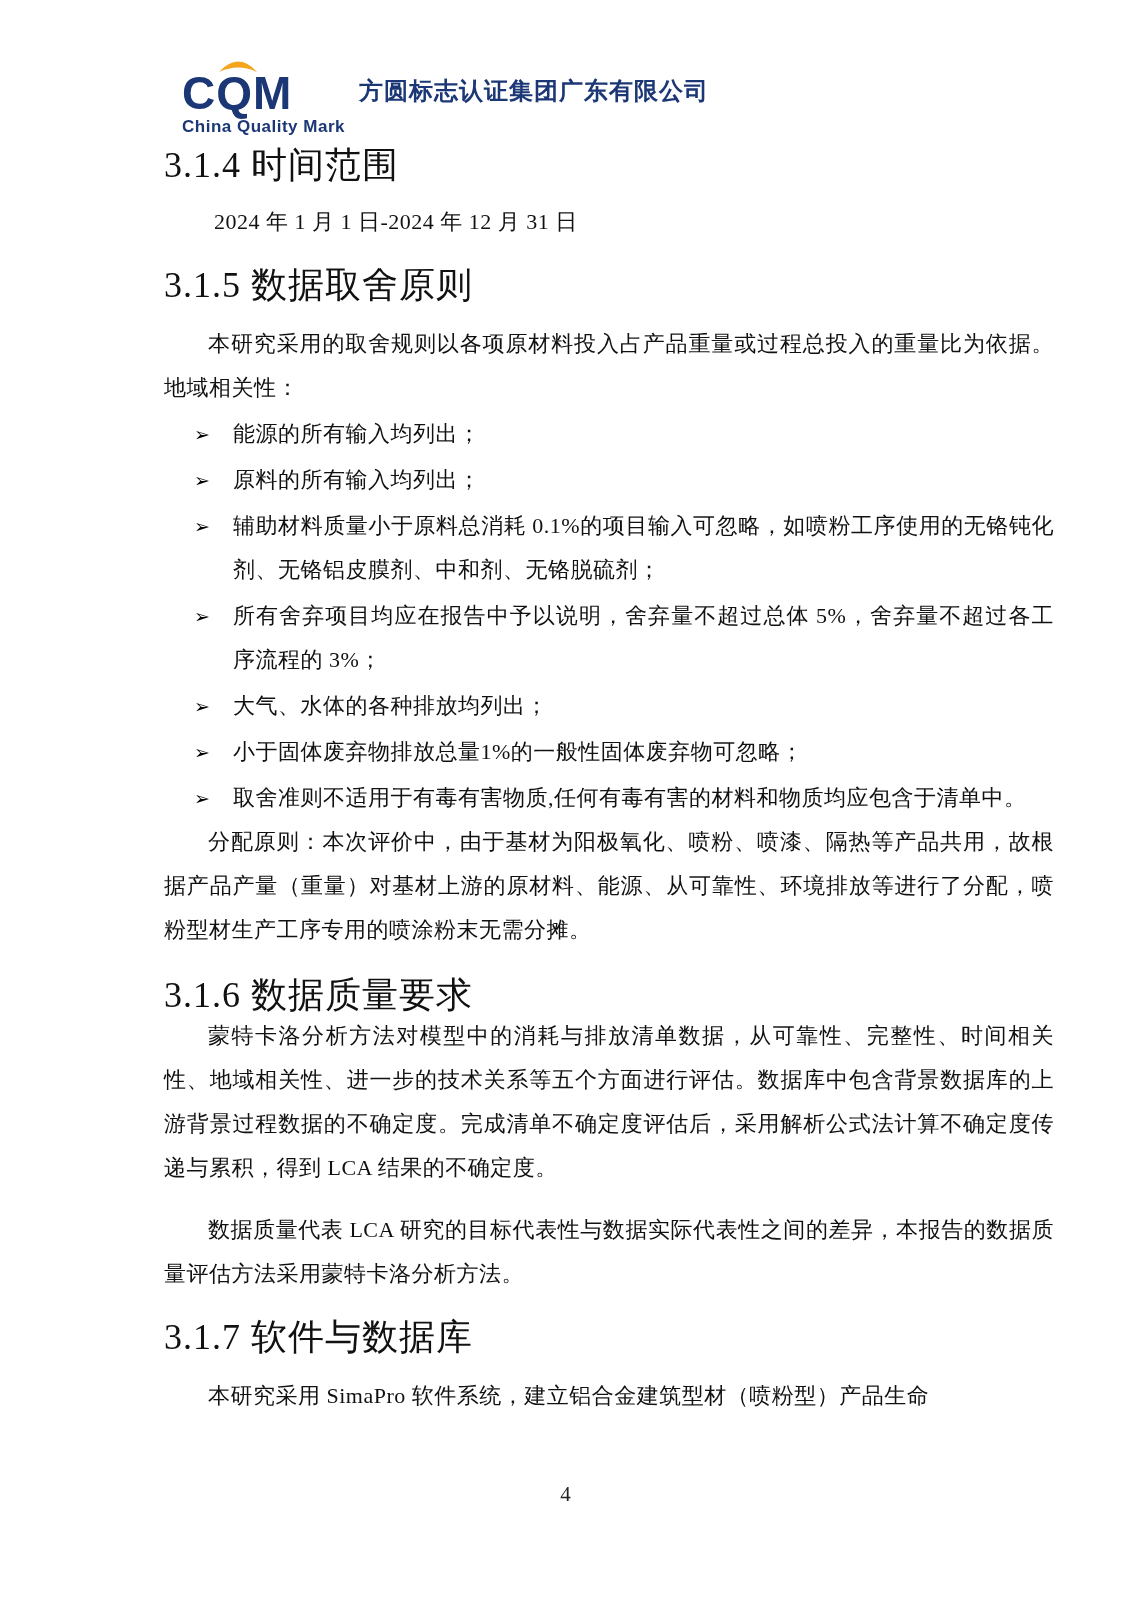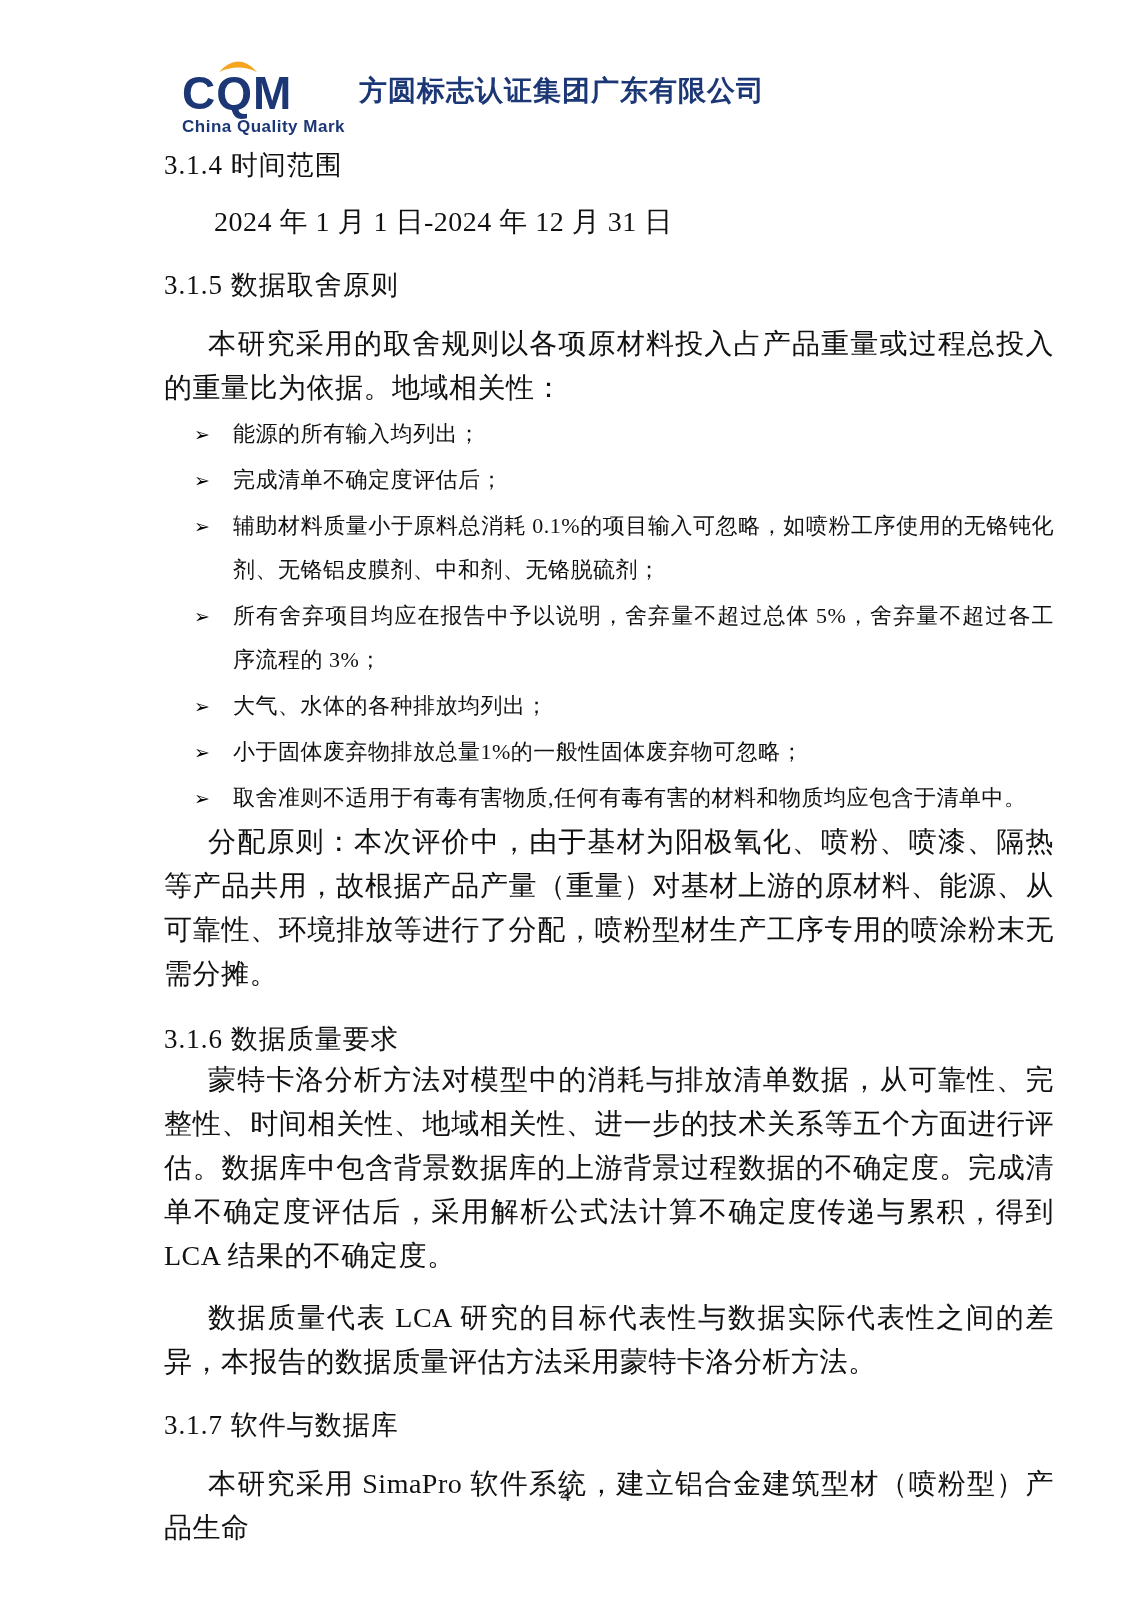--- a/index.html
+++ b/index.html
@@ -44,33 +44,33 @@
   .logo-arc{
     position:absolute;top:0;left:36px;width:40px;height:15px;
     color:var(--orange);
   }
   .logo-tagline{
     font-size:17px;font-weight:bold;letter-spacing:0.5px;
     margin-top:3px;color:var(--navy);
   }
   .company-name{
     font-family:"Liberation Sans","DejaVu Sans",sans-serif;
-    font-size:28px;font-weight:bold;color:var(--navy);
+    font-size:24px;font-weight:bold;color:var(--navy);
     letter-spacing:1px;
     margin-top:-12px;
   }
 
   
   .doc h2{
-    font-size:27px;font-weight:400;line-height:38px;
+    font-size:36px;font-weight:400;line-height:38px;
     margin-top:22px;
     letter-spacing:1px;
   }
   .doc p{
-    font-size:28px;line-height:44px;
+    font-size:22px;line-height:44px;
     text-align:justify;
     letter-spacing:0.5px;
   }
   .p-date{margin-top:16px;text-indent:50px;}
   .p-indent{text-indent:44px;}
   .sp-after-h{margin-top:18px;}
   .rules-list{
     list-style:none;
     margin-top:2px;
   }
@@ -123,21 +123,21 @@
     <h2>3.1.5 数据取舍原则</h2>
     <p class="p-indent sp-after-h">本研究采用的取舍规则以各项原材料投入占产品重量或过程总投入的重量比为依据。地域相关性：</p>
 
     <ul class="rules-list">
       <li>
         <span class="bullet-marker">➢</span>
         <span>能源的所有输入均列出；</span>
       </li>
       <li>
         <span class="bullet-marker">➢</span>
-        <span>完成清单不确定度评估后；</span>
+        <span>原料的所有输入均列出；</span>
       </li>
       <li>
         <span class="bullet-marker">➢</span>
         <span>辅助材料质量小于原料总消耗 0.1%的项目输入可忽略，如喷粉工序使用的无铬钝化剂、无铬铝皮膜剂、中和剂、无铬脱硫剂；</span>
       </li>
       <li>
         <span class="bullet-marker">➢</span>
         <span>所有舍弃项目均应在报告中予以说明，舍弃量不超过总体 5%，舍弃量不超过各工序流程的 3%；</span>
       </li>
       <li>

